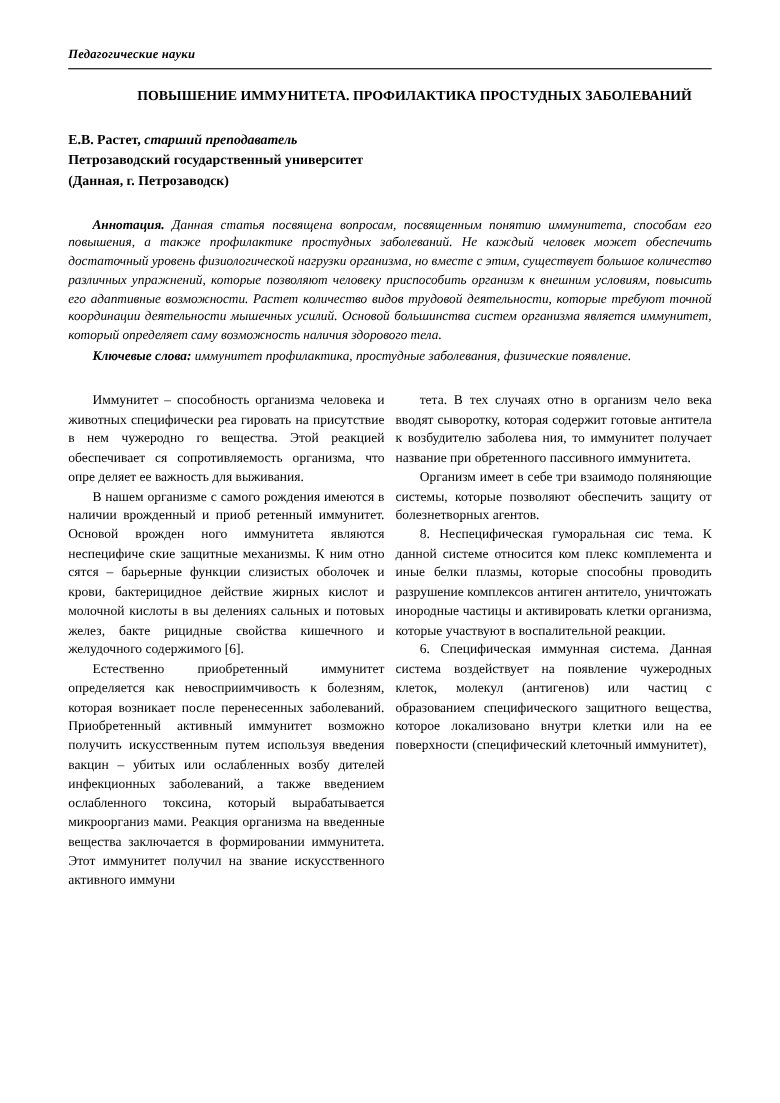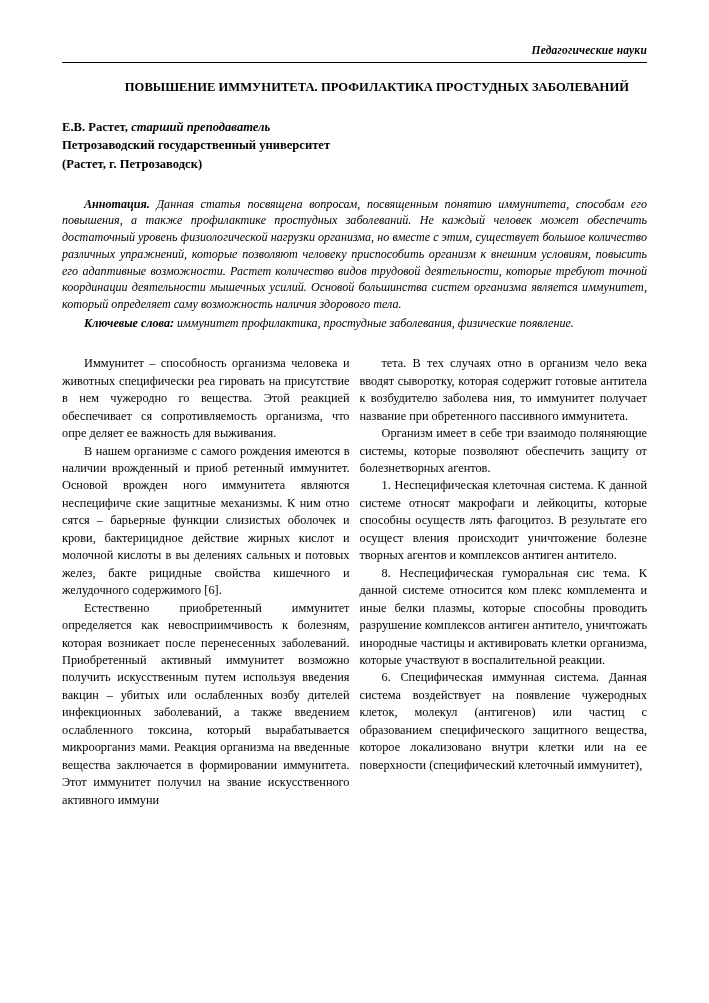--- a/index.html
+++ b/index.html
@@ -16,21 +16,21 @@
     overflow: hidden;
   }
   .page {
     width: 709px;
     height: 1003px;
     box-sizing: border-box;
     padding: 44px 62px 30px 62px;
     position: relative;
   }
   .running-head {
-    text-align: right;
+    text-align: left;
     font-style: italic;
     font-weight: bold;
     font-size: 11.5px;
     letter-spacing: 0.2px;
     margin: 0 0 6px 0;
   }
   .head-rule {
     border: none;
     border-top: 1px solid #000;
     margin: 0 0 16px 0;
@@ -104,37 +104,36 @@
 <div class="page">
 
   <div class="running-head">Педагогические науки</div>
   <hr class="head-rule">
 
   <div class="article-title">ПОВЫШЕНИЕ ИММУНИТЕТА. ПРОФИЛАКТИКА ПРОСТУДНЫХ ЗАБОЛЕВАНИЙ</div>
 
   <div class="authors">
     <div><span>Е.В. Растет,</span><span class="role"> старший преподаватель</span></div>
     <div>Петрозаводский государственный университет</div>
-    <div>(Растет, г. Петрозаводск)</div>
+    <div>(Данная, г. Петрозаводск)</div>
   </div>
 
   <div class="abstract">
     <p><span class="lead">Аннотация.</span><span> Данная статья посвящена вопросам, посвященным понятию иммунитета, способам его повышения, а также профилактике простудных заболеваний. Не каждый человек может обеспечить достаточный уровень физиологической нагрузки организма, но вместе с этим, существует большое количество различных упражнений, которые позволяют человеку приспособить организм к внешним условиям, повысить его адаптивные возможности. Растет количество видов трудовой деятельности, которые требуют точной координации деятельности мышечных усилий. Основой большинства систем организма является иммунитет, который определяет саму возможность наличия здорового тела.</span></p>
   </div>
 
   <div class="keywords"><span class="lead">Ключевые слова:</span><span> иммунитет профилактика, простудные заболевания, физические появление.</span></div>
 
   <div class="columns">
     <div class="col">
       <p>Иммунитет – способность организма человека и животных специфически реа гировать на присутствие в нем чужеродно го вещества. Этой реакцией обеспечивает ся сопротивляемость организма, что опре деляет ее важность для выживания.</p>
       <p>В нашем организме с самого рождения имеются в наличии врожденный и приоб ретенный иммунитет. Основой врожден ного иммунитета являются неспецифиче ские защитные механизмы. К ним отно сятся – барьерные функции слизистых оболочек и крови, бактерицидное действие жирных кислот и молочной кислоты в вы делениях сальных и потовых желез, бакте рицидные свойства кишечного и желудоч­ного содержимого [6].</p>
       <p>Естественно приобретенный иммунитет определяется как невосприимчивость к болезням, которая возникает после перене­сенных заболеваний. Приобретенный ак­тивный иммунитет возможно получить ис­кусственным путем используя введения вакцин – убитых или ослабленных возбу дителей инфекционных заболеваний, а также введением ослабленного токсина, который вырабатывается микроорганиз мами. Реакция организма на введенные вещества заключается в формировании иммунитета. Этот иммунитет получил на звание искусственного активного иммуни</p>
     </div>
     <div class="col">
       <p>тета. В тех случаях отно в организм чело века вводят сыворотку, которая содержит готовые антитела к возбудителю заболева ния, то иммунитет получает название при обретенного пассивного иммунитета.</p>
       <p>Организм имеет в себе три взаимодо поляняющие системы, которые позволяют обеспечить защиту от болезнетворных агентов.</p>
-      <p>1. Неспецифическая клеточная система. К данной системе относят макрофаги и лейкоциты, которые способны осуществ лять фагоцитоз. В результате его осущест вления происходит уничтожение болезне творных агентов и комплексов антиген антитело.</p>
       <p>8. Неспецифическая гуморальная сис тема. К данной системе относится ком плекс комплемента и иные белки плазмы, которые способны проводить разрушение комплексов антиген антитело, уничтожать инородные частицы и активировать клетки организма, которые участвуют в воспали­тельной реакции.</p>
       <p>6. Специфическая иммунная система. Данная система воздействует на появление чужеродных клеток, молекул (антигенов) или частиц с образованием специфическо­го защитного вещества, которое локализо­вано внутри клетки или на ее поверхности (специфический клеточный иммунитет),</p>
     </div>
   </div>
 
 </div>
 
 </body></html>

